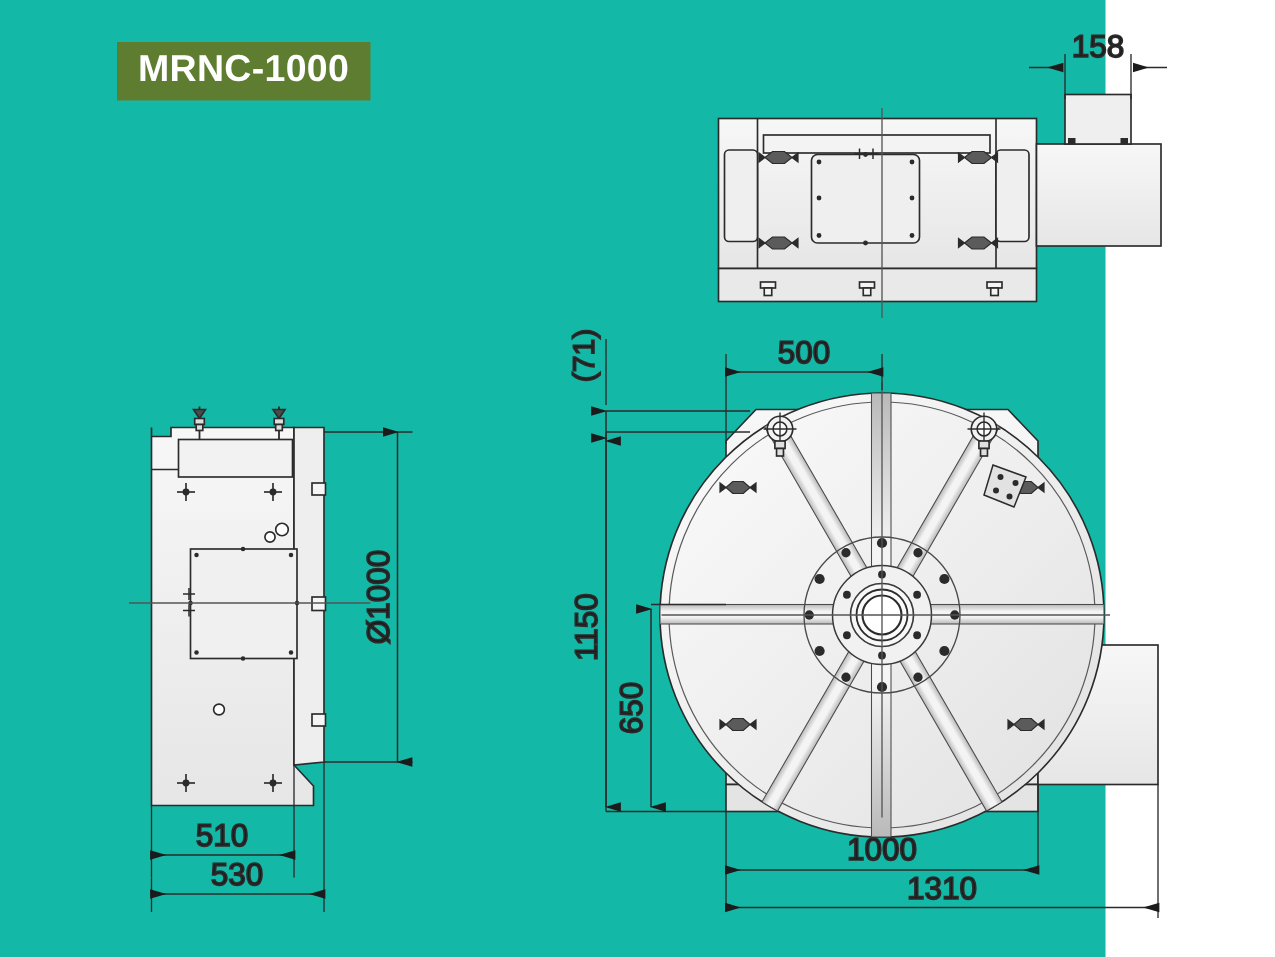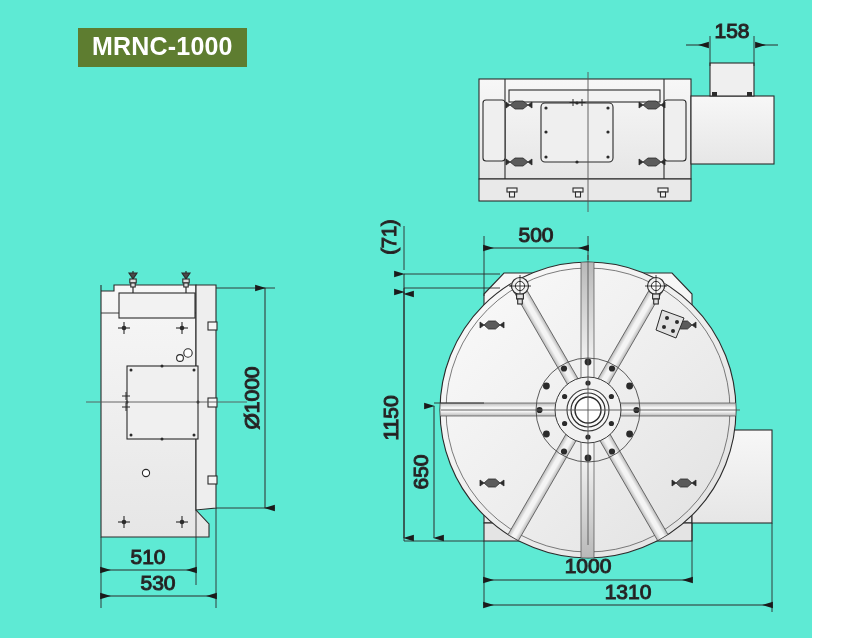--- a/index.html
+++ b/index.html
@@ -1,18 +1,18 @@
 <!DOCTYPE html>
 <html><head>
 <meta charset="utf-8">
 <style>
   html,body{margin:0;padding:0;background:#ffffff;}
   body{width:850px;height:638px;overflow:hidden;
        font-family:"Liberation Sans", sans-serif;}
-  #sheet{position:relative;width:812px;height:638px;background:#5eead4;}
+  #sheet{position:relative;width:737px;height:638px;background:#14b8a6;}
   #title-badge{
     position:absolute;left:78px;top:28px;
     padding:4px 14px 6px 14px;
     background:#5e7d30;color:#ffffff;
     font-size:25px;font-weight:bold;letter-spacing:.2px;
     line-height:1.15;white-space:nowrap;
   }
   svg{position:absolute;left:0;top:0;}
   .dimtxt{font-family:"Liberation Sans", sans-serif;font-size:21px;fill:#1b1b1b;}
   .dimtxt-s{font-family:"Liberation Sans", sans-serif;font-size:20px;fill:#1b1b1b;}

